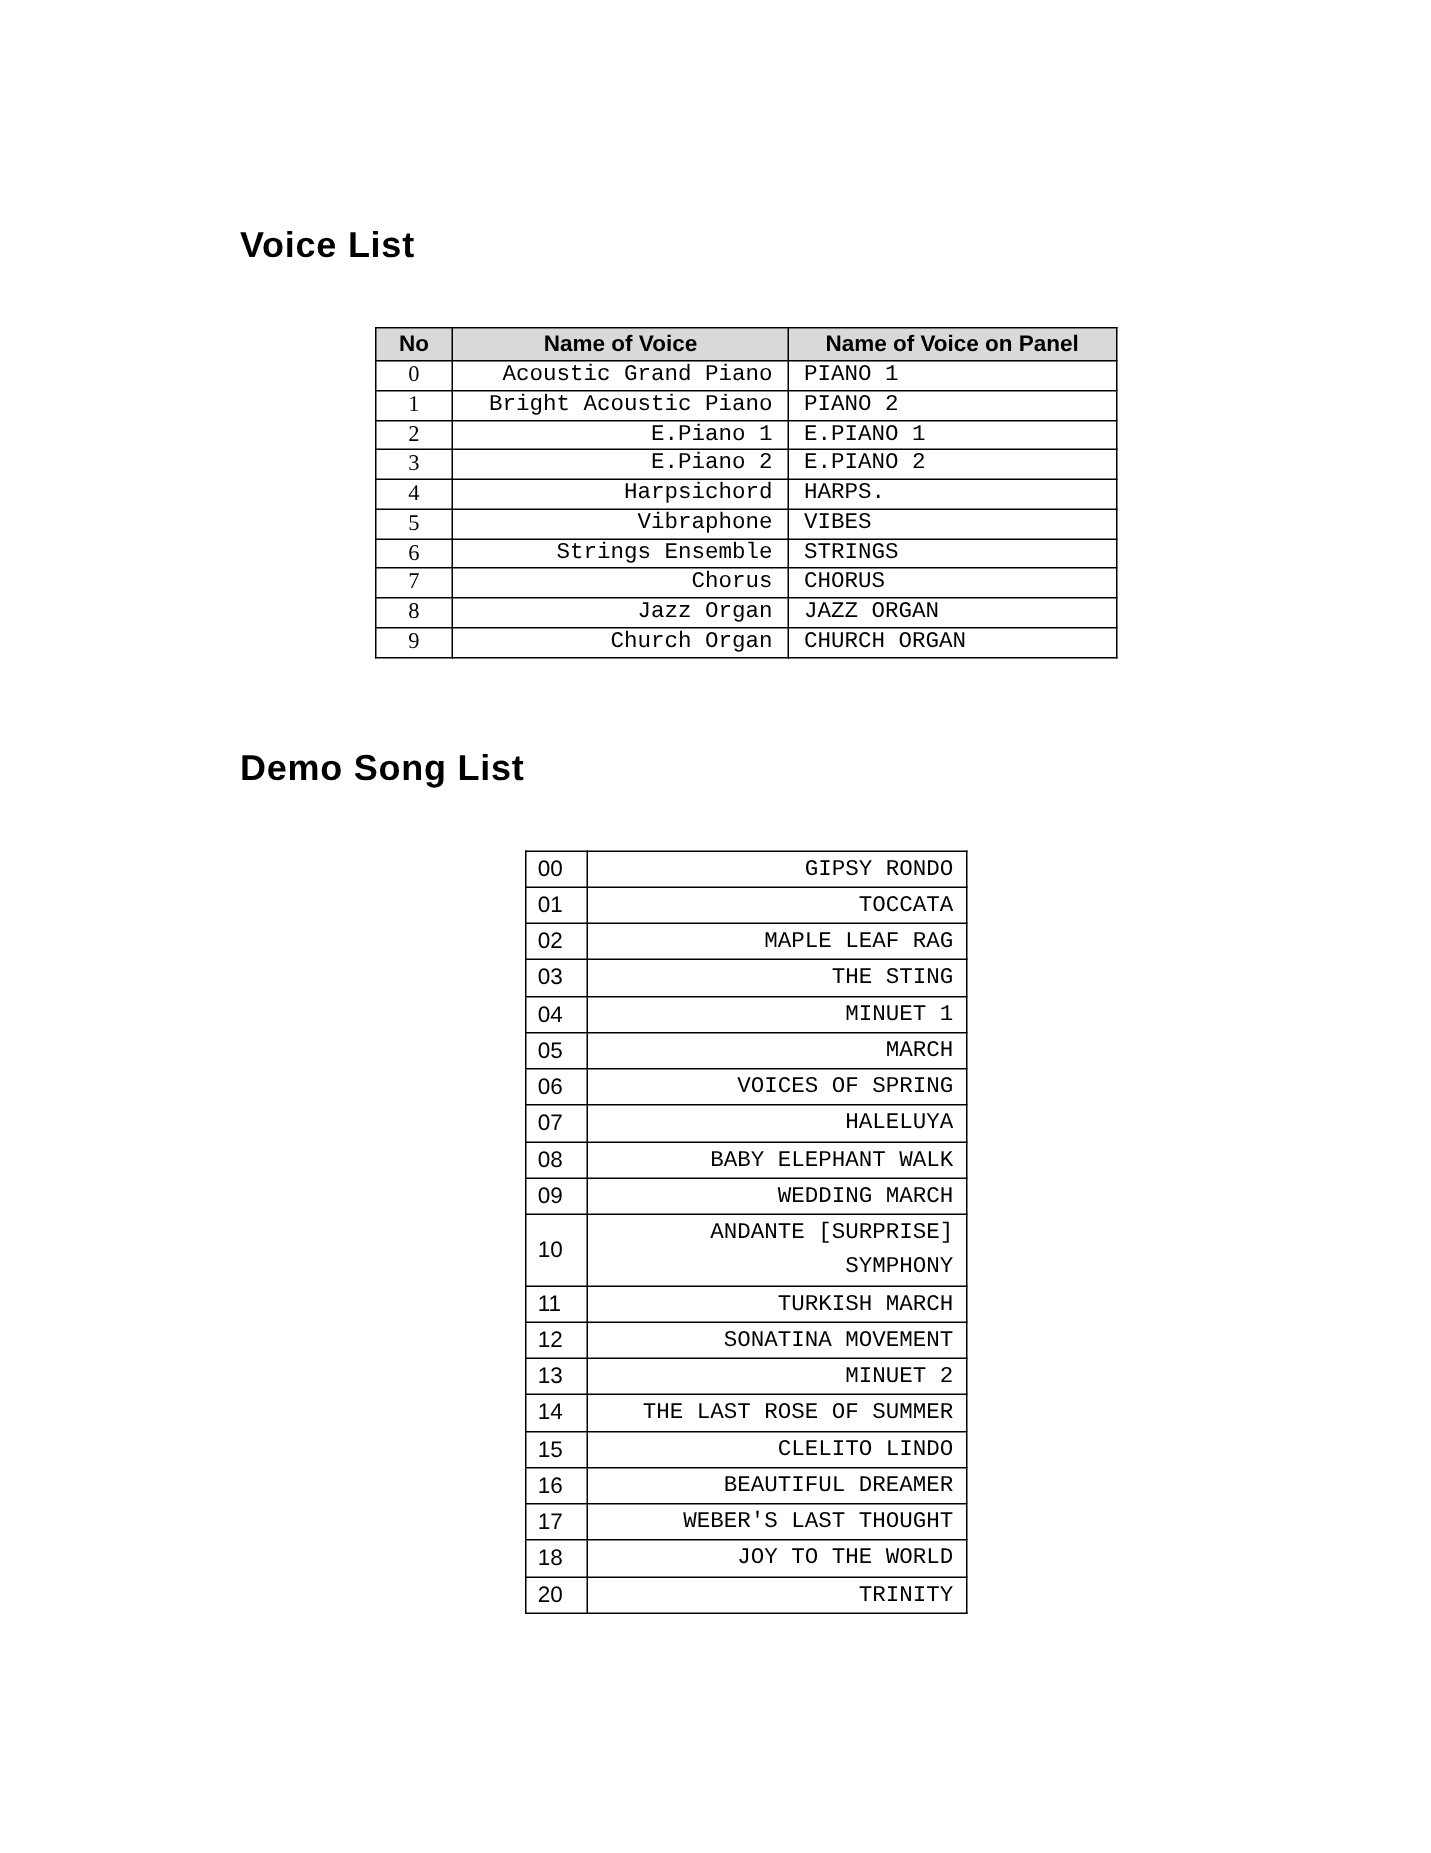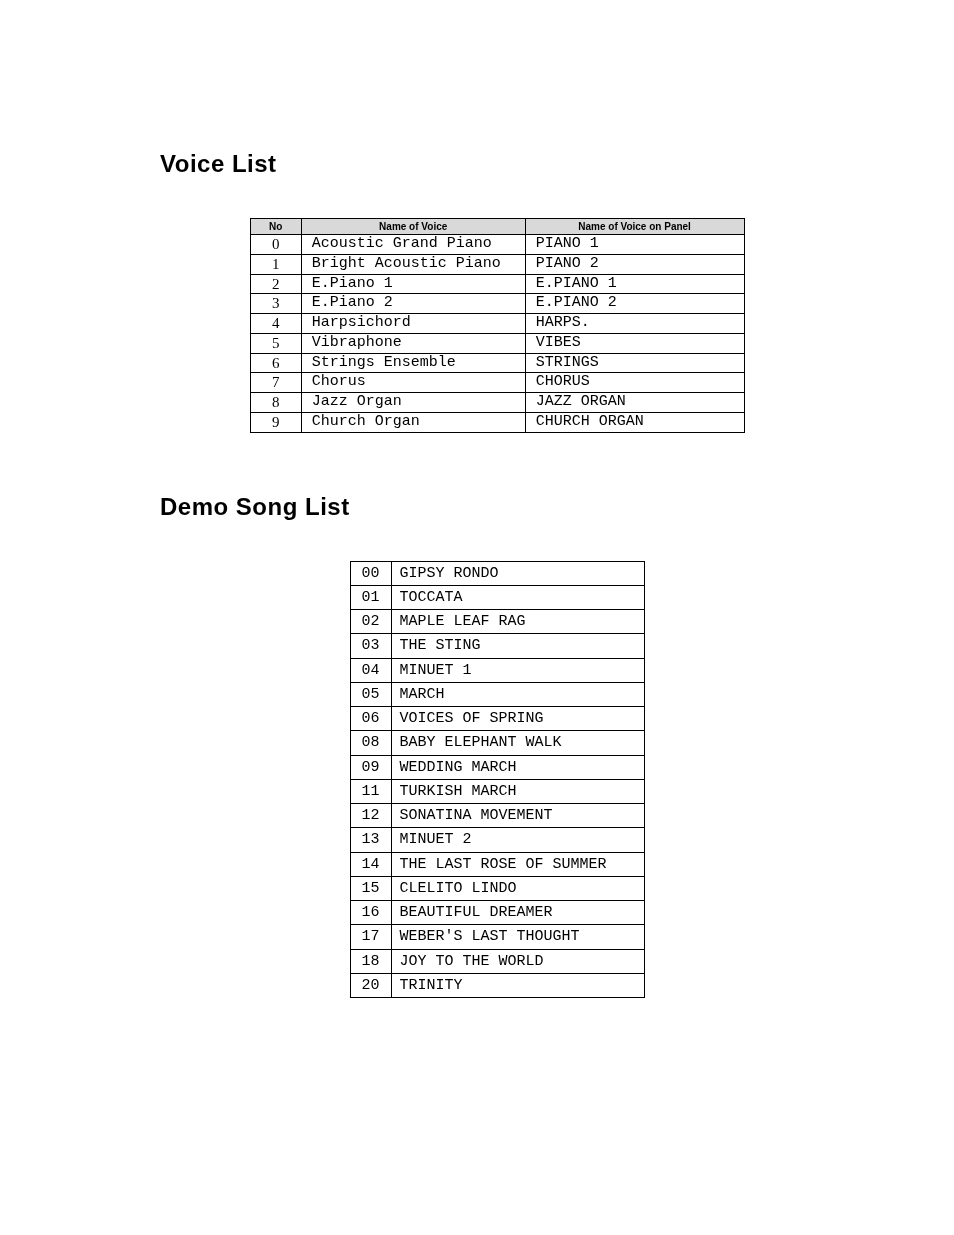--- a/index.html
+++ b/index.html
@@ -22,40 +22,40 @@
     margin: 0 0 40px 0;
   }
   table.voice-table {
     border-collapse: collapse;
     margin: 0 auto 60px auto;
     width: 495px;
   }
   table.voice-table th {
     font-family: Arial, Helvetica, sans-serif;
     font-weight: bold;
-    font-size: 10px;
+    font-size: 15px;
     background: #d9d9d9;
     border: 1px solid #000;
     padding: 2px 6px;
     text-align: center;
   }
   table.voice-table td {
     border: 1px solid #000;
     padding: 0px 10px;
     font-family: "SimSun", "Courier New", monospace;
     font-size: 15px;
     line-height: 1.25;
   }
   table.voice-table td.num {
     text-align: center;
     width: 34px;
     font-family: "Times New Roman", serif;
   }
   table.voice-table td.name {
-    text-align: left;
+    text-align: right;
     width: 220px;
   }
   table.voice-table td.panel {
     text-align: left;
     width: 220px;
   }
   h2.demo-title {
     margin-top: 20px;
     margin-bottom: 40px;
   }
@@ -65,26 +65,26 @@
     width: 295px;
   }
   table.song-table td {
     border: 1px solid #000;
     padding: 0px 8px;
     font-family: "SimSun", "Courier New", monospace;
     font-size: 15px;
     line-height: 1.55;
   }
   table.song-table td.snum {
-    text-align: center;
+    text-align: left;
     width: 24px;
-    font-family: Liberation Mono, monospace;
+    font-family: Liberation Sans, sans-serif;
   }
   table.song-table td.sname {
-    text-align: left;
+    text-align: right;
   }
 </style>
 </head>
 <body>
 
 <div class="page">
 
   <h2 class="section-title">Voice List</h2>
 
   <table class="voice-table">
@@ -175,28 +175,36 @@
         </tr>
         <tr>
           <td class="snum">05</td>
           <td class="sname">MARCH</td>
         </tr>
         <tr>
           <td class="snum">06</td>
           <td class="sname">VOICES OF SPRING</td>
         </tr>
         <tr>
+          <td class="snum">07</td>
+          <td class="sname">HALELUYA</td>
+        </tr>
+        <tr>
           <td class="snum">08</td>
           <td class="sname">BABY ELEPHANT WALK</td>
         </tr>
         <tr>
           <td class="snum">09</td>
           <td class="sname">WEDDING MARCH</td>
         </tr>
         <tr>
+          <td class="snum">10</td>
+          <td class="sname">ANDANTE [SURPRISE] SYMPHONY</td>
+        </tr>
+        <tr>
           <td class="snum">11</td>
           <td class="sname">TURKISH MARCH</td>
         </tr>
         <tr>
           <td class="snum">12</td>
           <td class="sname">SONATINA MOVEMENT</td>
         </tr>
         <tr>
           <td class="snum">13</td>
           <td class="sname">MINUET 2</td>

